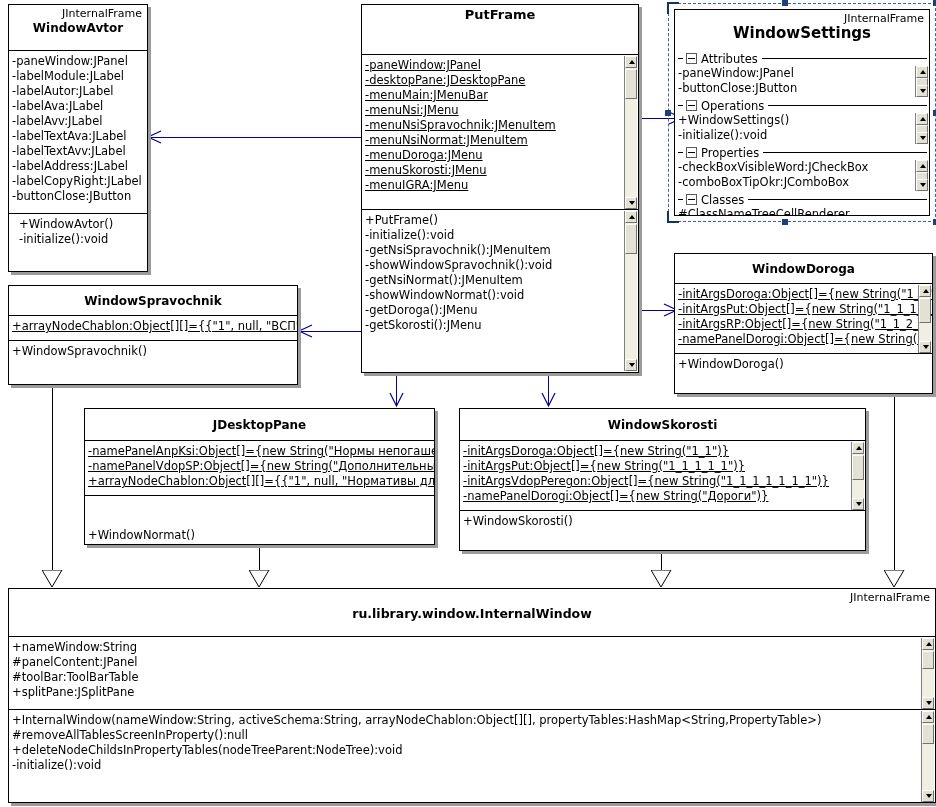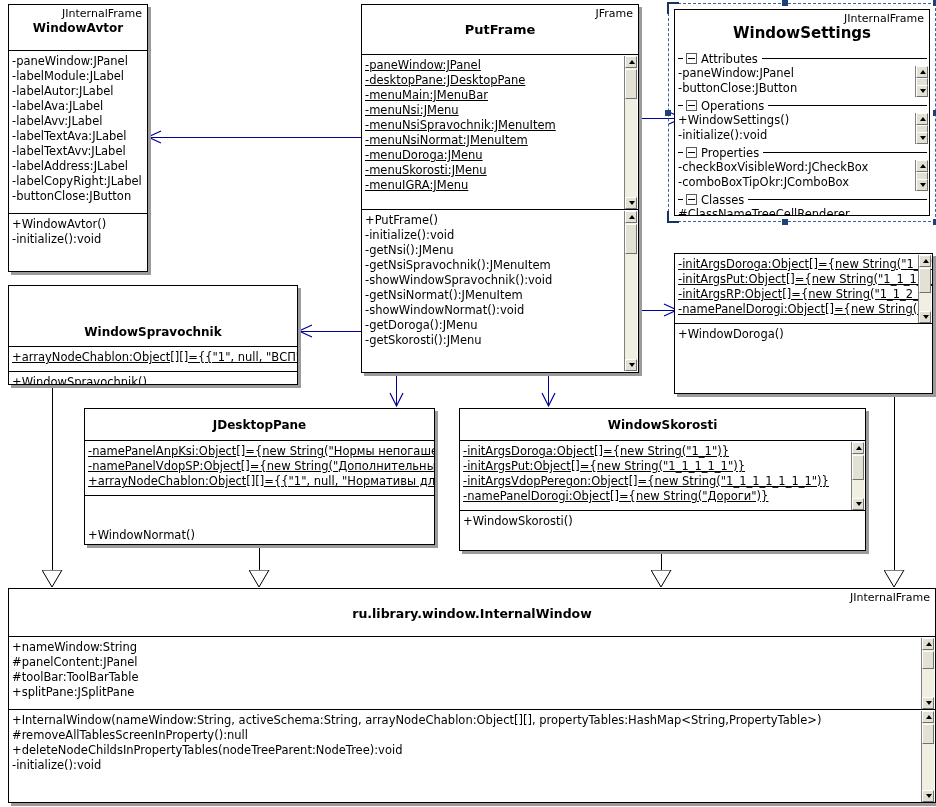--- a/index.html
+++ b/index.html
@@ -178,29 +178,28 @@
       <div class="feat">-labelModule:JLabel</div>
       <div class="feat">-labelAutor:JLabel</div>
       <div class="feat">-labelAva:JLabel</div>
       <div class="feat">-labelAvv:JLabel</div>
       <div class="feat">-labelTextAva:JLabel</div>
       <div class="feat">-labelTextAvv:JLabel</div>
       <div class="feat">-labelAddress:JLabel</div>
       <div class="feat">-labelCopyRight:JLabel</div>
       <div class="feat">-buttonClose:JButton</div>
     </div>
-    <div class="compart listpad" style="height:57px;">
+    <div class="compart listpad" style="height:57px;margin-left:7px;">
       <div class="feat">+WindowAvtor()</div>
       <div class="feat">-initialize():void</div>
     </div>
   </div>
 
   <div class="uml" style="left:357px;top:4px;width:278px;height:369px;">
     <div class="hdr" style="height:50px;">
-      <div class="stereo">JFrame</div>
       <div class="cname" style="font-size:13px;line-height:18px;">PutFrame</div>
     </div>
 
     <div class="compart listpad" style="height:155px;">
       <div class="feat u">-paneWindow:JPanel</div>
       <div class="feat u">-desktopPane:JDesktopPane</div>
       <div class="feat u">-menuMain:JMenuBar</div>
       <div class="feat u">-menuNsi:JMenu</div>
       <div class="feat u">-menuNsiSpravochnik:JMenuItem</div>
       <div class="feat u">-menuNsiNormat:JMenuItem</div>
@@ -214,21 +213,20 @@
         <div class="sthumb" style="top:13px;height:30px;"></div>
         <div class="sbtn dn">
             <i></i>
           </div>
       </div>
     </div>
 
     <div class="compart listpad" style="height:163px;">
       <div class="feat">+PutFrame()</div>
       <div class="feat">-initialize():void</div>
-      <div class="feat">-getNsi():JMenu</div>
       <div class="feat">-getNsiSpravochnik():JMenuItem</div>
       <div class="feat">-showWindowSpravochnik():void</div>
       <div class="feat">-getNsiNormat():JMenuItem</div>
       <div class="feat">-showWindowNormat():void</div>
       <div class="feat">-getDoroga():JMenu</div>
       <div class="feat">-getSkorosti():JMenu</div>
       <div class="sbar" style="top:1px;height:160px;">
         <div class="sbtn up">
             <i></i>
           </div>
@@ -323,20 +321,23 @@
       <span class="pm"></span>
       <span class="gl">Classes</span>
       <span class="rule"></span>
     </div>
     <div class="compart" style="height:17px;border-bottom:none;">
       <div class="feat">#ClassNameTreeCellRenderer</div>
     </div>
   </div>
 
   <div class="uml" style="left:670px;top:253px;width:259px;height:141px;">
+    <div class="hdr" style="height:30px;">
+      <div class="cname" style="padding-top:8px;">WindowDoroga</div>
+    </div>
     <div class="compart listpad" style="height:70px;">
       <div class="feat u">-initArgsDoroga:Object[]={new String("1_1")}</div>
       <div class="feat u">-initArgsPut:Object[]={new String("1_1_1_1_1")}</div>
       <div class="feat u">-initArgsRP:Object[]={new String("1_1_2_1")}</div>
       <div class="feat u">-namePanelDorogi:Object[]={new String("Дороги")}</div>
       <div class="sbar" style="top:1px;height:68px;">
         <div class="sbtn up">
             <i></i>
           </div>
         <div class="sthumb" style="top:13px;height:25px;"></div>
@@ -344,21 +345,21 @@
             <i></i>
           </div>
       </div>
     </div>
     <div class="compart listpad" style="height:39px;">
       <div class="feat">+WindowDoroga()</div>
     </div>
   </div>
 
   <div class="uml" style="left:4px;top:285px;width:290px;height:100px;">
-    <div class="hdr" style="height:30px;margin-top:31px;">
+    <div class="hdr" style="height:30px;">
       <div class="cname" style="padding-top:8px;">WindowSpravochnik</div>
     </div>
     <div class="compart listpad" style="height:25px;">
       <div class="feat u">+arrayNodeChablon:Object[][]={{"1", null, "ВСП", null}}</div>
     </div>
     <div class="compart listpad" style="height:43px;">
       <div class="feat">+WindowSpravochnik()</div>
     </div>
   </div>
 

